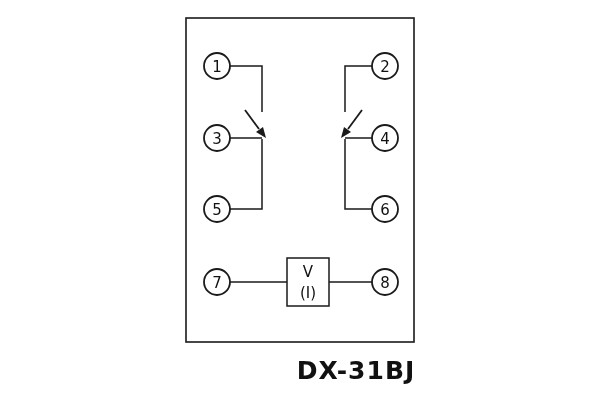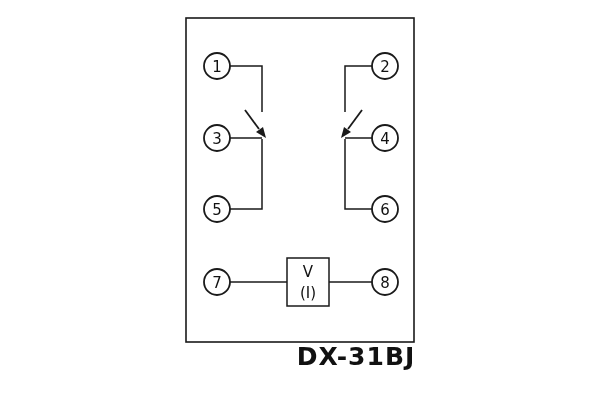--- a/index.html
+++ b/index.html
@@ -56,21 +56,21 @@
   }
   .meter-text {
     font-family: "DejaVu Sans", sans-serif;
     font-size: 15px;
     fill: #111111;
     text-anchor: middle;
   }
   .caption {
     position: absolute;
     left: 246px;
-    top: 342px;
+    top: 356px;
     width: 220px;
     text-align: center;
     font-family: "DejaVu Sans", "Liberation Sans", sans-serif;
     font-size: 25px;
     font-weight: 600;
     letter-spacing: 1px;
     color: #111111;
   }
 </style>
 </head>

